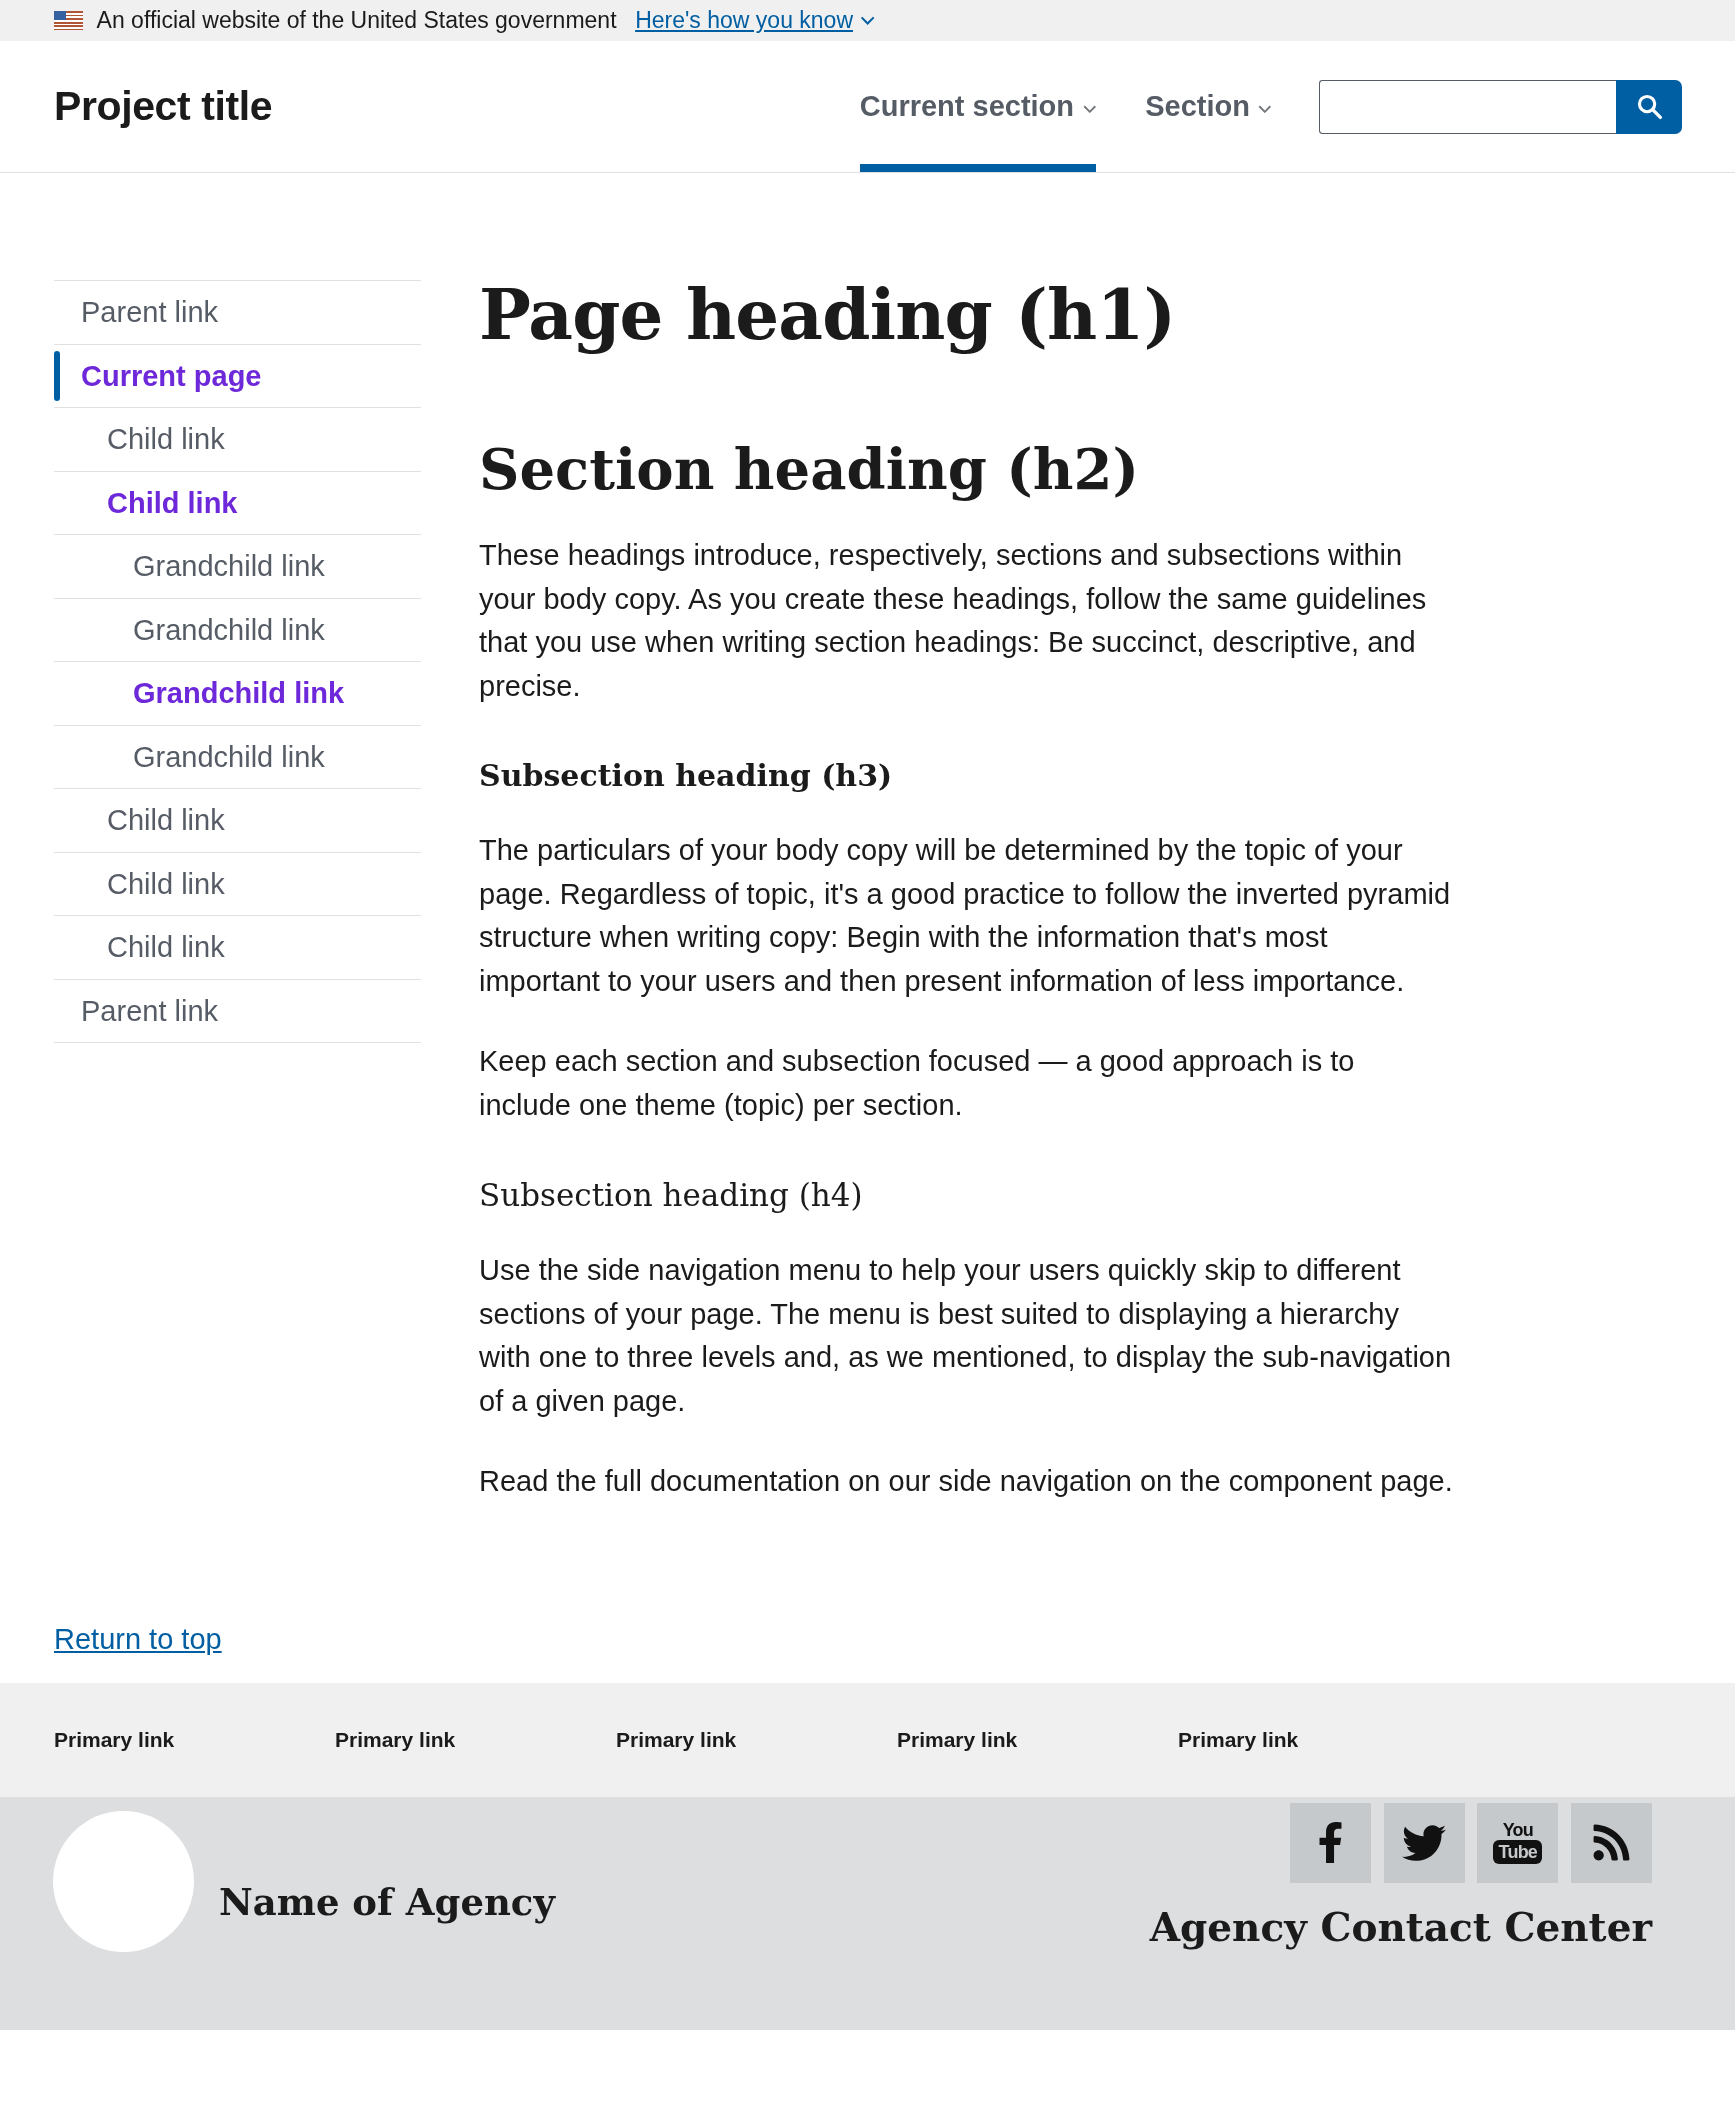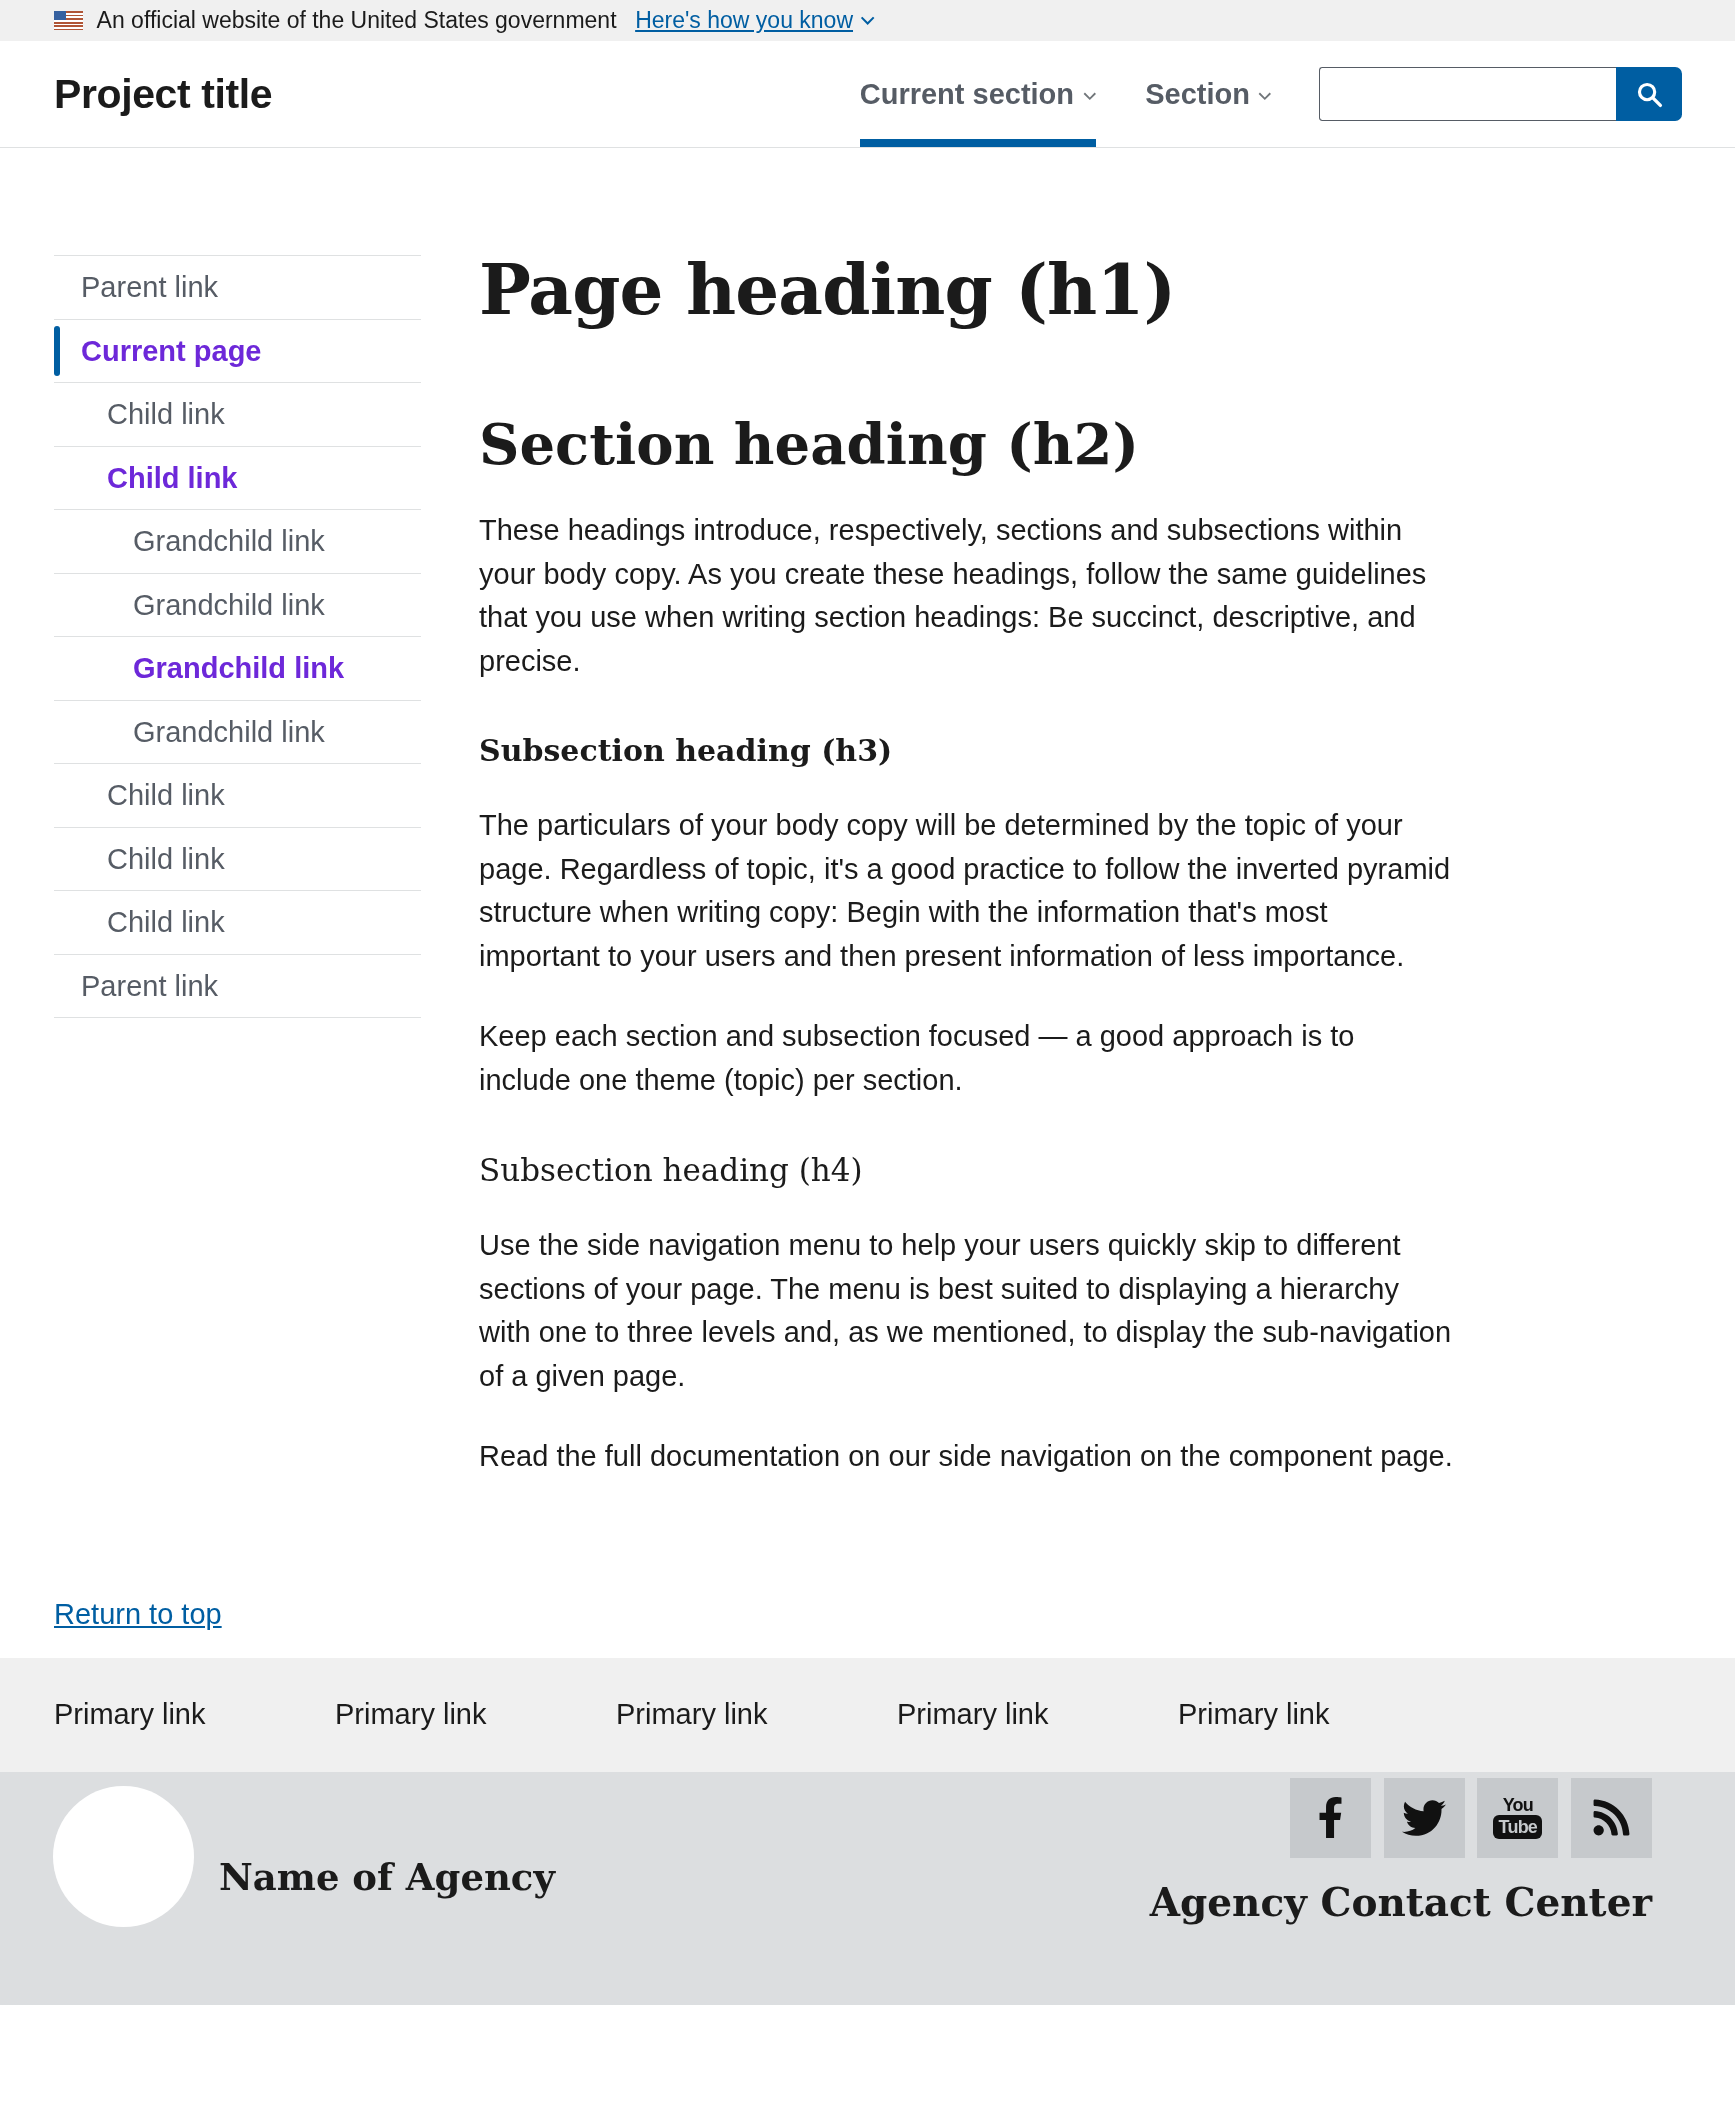--- a/index.html
+++ b/index.html
@@ -12,21 +12,21 @@
   .gov-banner { height: 41px; background: #f0f0f0; display: flex; align-items: center; padding: 0 54px; font-size: 23px; }
   .flag { position: relative; width: 29px; height: 19.5px; margin-right: 13.6px; flex: 0 0 auto;
           background: repeating-linear-gradient(180deg, #b05536 0 1.8px, #ffffff 1.8px 3.6px); }
   .flag::after { content: ""; position: absolute; left: 0; top: 0; width: 12px; height: 9px; background: #3661a0; }
   .banner-text { color: #1b1b1b; }
   .banner-link { color: #005ea2; margin-left: 18.6px; display: inline-flex; align-items: center; gap: 6.8px; }
   .banner-link .lbl { text-decoration: underline; }
   .chev { width: 15.3px; height: 9.3px; display: inline-block; }
 
   
-  header { height: 107px; background: #fff; border-bottom: 1.7px solid #dfe1e2; display: flex; align-items: stretch; padding: 0 54px; }
+  header { height: 132px; background: #fff; border-bottom: 1.7px solid #dfe1e2; display: flex; align-items: stretch; padding: 0 54px; }
   .site-title { font-size: 41px; font-weight: bold; color: #1b1b1b; align-self: center; letter-spacing: -0.4px; }
   nav.primary { margin-left: auto; display: flex; gap: 49px; align-items: stretch; }
   .nav-item { position: relative; display: flex; align-items: center; gap: 8.5px; color: #565c65; font-weight: bold; font-size: 29px; }
   .nav-item .chev { width: 13.6px; height: 8.5px; margin-top: 5.1px; }
   .nav-item.current::after { content: ""; position: absolute; left: 0; right: 0; bottom: 0; height: 7.6px; background: #005ea2; }
   .search { margin-left: 47px; align-self: center; display: flex; }
   .search input { width: 297px; height: 54px; border: 1.7px solid #565c65; border-right: none; border-radius: 3.4px 0 0 3.4px; font-size: 25.4px; padding: 0 12px; outline: none; background: #fff; }
   .search button { width: 66px; height: 54px; background: #005ea2; border: none; border-radius: 0 6.8px 6.8px 0; display: flex; align-items: center; justify-content: center; cursor: pointer; }
 
   
@@ -48,21 +48,21 @@
   .intro { font-family: "DejaVu Serif", serif; font-size: 37px; line-height: 1.52; max-width: 1220px; margin-top: 39px; font-weight: normal; }
   h2 { font-family: "DejaVu Serif", serif; font-size: 56px; line-height: 1; font-weight: bold; margin-top: 92px; }
   h3 { font-family: "DejaVu Serif", serif; font-size: 30px; line-height: 1.1; font-weight: bold; margin-top: 51px; }
   h4 { font-family: "DejaVu Serif", serif; font-size: 31px; line-height: 1.1; font-weight: normal; margin-top: 51px; }
   main p.body { font-size: 29px; line-height: 1.5; max-width: 975px; margin-top: 37px; color: #1b1b1b; }
 
   .return-top { display: inline-block; margin: 119px 0 0 54px; font-size: 29px; color: #005ea2; text-decoration: underline; }
 
   
   .footer-primary { margin-top: 27px; background: #f0f0f0; height: 114px; display: flex; align-items: center; padding: 0 54px; }
-  .footer-primary a { display: block; width: 281px; font-size: 29px; font-weight: normal; color: #1b1b1b; }
+  .footer-primary a { display: block; width: 281px; font-size: 21px; font-weight: bold; color: #1b1b1b; }
   .footer-identity { background: #dcdee0; height: 233px; position: relative; }
   .logo-circle { position: absolute; left: 53px; top: 14.4px; width: 141px; height: 141px; border-radius: 50%; background: #ffffff; }
   .agency-name { position: absolute; left: 219px; top: 83px; font-family: "DejaVu Serif", serif; font-size: 37px; font-weight: bold; color: #1b1b1b; }
   .social { position: absolute; top: 6px; right: 84px; display: flex; gap: 12.7px; border-radius: 26px; }
   .social a { width: 81px; height: 80px; background: #c6c9cc; display: flex; align-items: center; justify-content: center; }
   .social svg { display: block; }
   .yt { display: flex; flex-direction: column; align-items: center; line-height: 1; font-family: "Liberation Sans", sans-serif; }
   .yt .yt-you { font-size: 18px; font-weight: bold; color: #111; letter-spacing: -0.8px; }
   .yt .yt-tube { margin-top: 1.7px; background: #111; color: #c6c9cc; font-size: 18px; font-weight: bold; border-radius: 6px; padding: 2.5px 5.1px 3.4px; letter-spacing: -0.8px; }
   .contact-heading { position: absolute; right: 84px; top: 107px; font-family: "DejaVu Serif", serif; font-size: 39px; font-weight: bold; color: #1b1b1b; }

